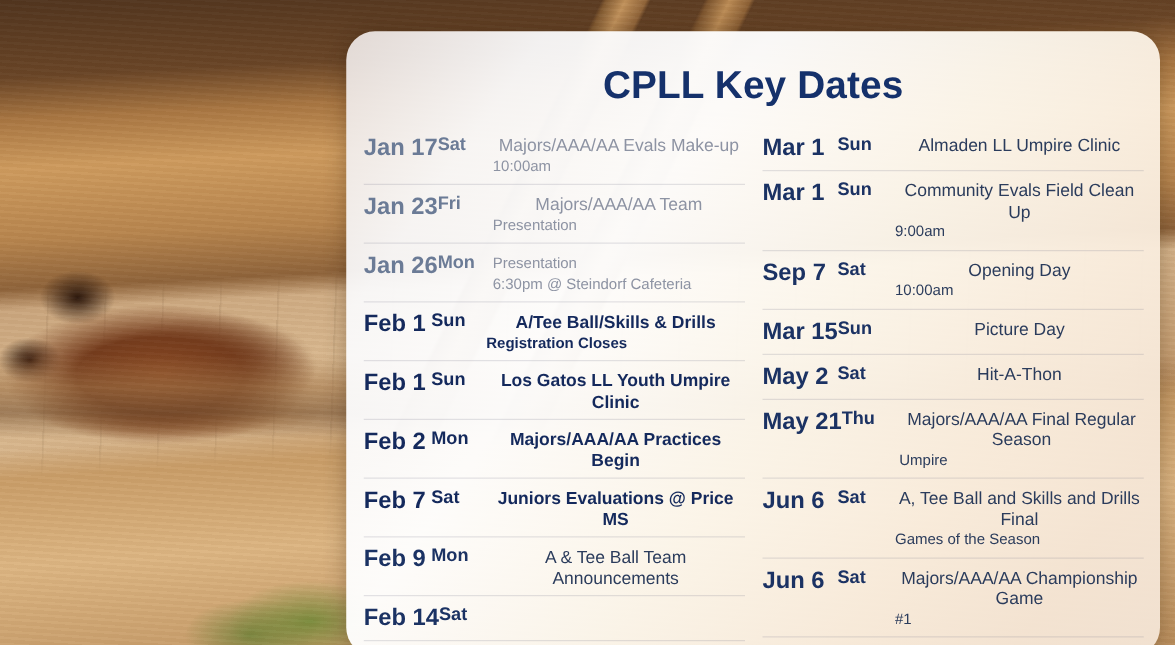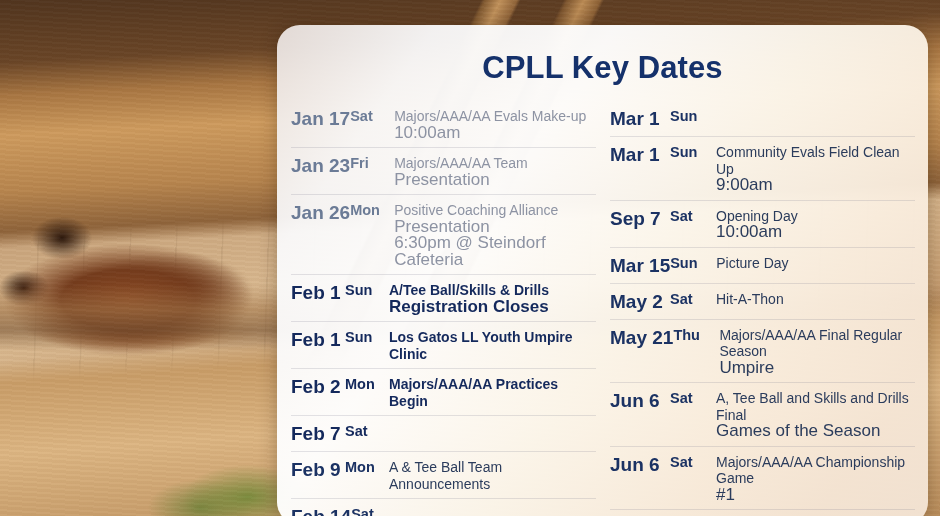--- a/index.html
+++ b/index.html
@@ -98,22 +98,22 @@
     font-weight:bold;
     white-space:nowrap;
   }
   .dow {
     flex:0 0 44px;
     font-size:14.5px;
     font-weight:bold;
     white-space:nowrap;
   }
   .desc { flex:1 1 auto; min-width:0; }
-  .desc .line1 { font-size:14px; line-height:16.5px; }
-  .desc .line2 { font-size:17px; line-height:16.5px; }
+  .desc .line1 { font-size:14px; line-height:16.5px;text-align:center; }
+  .desc .line2 { font-size:12px; line-height:16.5px; }
 
   
   .row.past .date, .row.past .dow { color:#6b7b96; }
   .row.past .desc .line1, .row.past .desc .line2 { color:#8d93a3; }
 
   .row.normal .date, .row.normal .dow { color:#1b3263; }
   .row.normal .desc .line1, .row.normal .desc .line2 { color:#2b3c5c; }
 
   .row.strong .date, .row.strong .dow { color:#14295c; }
   .row.strong .desc .line1, .row.strong .desc .line2 { color:#14295c; font-weight:bold; }
@@ -145,21 +145,20 @@
           <div class="dow">Fri</div>
           <div class="desc">
             <div class="line1">Majors/AAA/AA Team</div>
             <div class="line2">Presentation</div>
           </div>
         </div>
         <div class="row past">
           <div class="date">Jan 26</div>
           <div class="dow">Mon</div>
           <div class="desc">
-            <div class="line1">Positive Coaching Alliance</div>
             <div class="line2">Presentation</div>
             <div class="line2">6:30pm @ Steindorf Cafeteria</div>
           </div>
         </div>
         <div class="row strong">
           <div class="date">Feb 1</div>
           <div class="dow">Sun</div>
           <div class="desc">
             <div class="line1">A/Tee Ball/Skills &amp; Drills</div>
             <div class="line2">Registration Closes</div>
@@ -175,38 +174,44 @@
         <div class="row strong">
           <div class="date">Feb 2</div>
           <div class="dow">Mon</div>
           <div class="desc">
             <div class="line1">Majors/AAA/AA Practices Begin</div>
           </div>
         </div>
         <div class="row strong">
           <div class="date">Feb 7</div>
           <div class="dow">Sat</div>
+          <div class="desc">
+            <div class="line1">Juniors Evaluations @ Price MS</div>
+          </div>
         </div>
         <div class="row normal">
           <div class="date">Feb 9</div>
           <div class="dow">Mon</div>
           <div class="desc">
             <div class="line1">A &amp; Tee Ball Team Announcements</div>
           </div>
         </div>
         <div class="row normal">
           <div class="date">Feb 14</div>
           <div class="dow">Sat</div>
         </div>
         <div class="row normal"></div>
       </div>
     <div class="col rc" id="col-right">
         <div class="row normal">
           <div class="date">Mar 1</div>
           <div class="dow">Sun</div>
+          <div class="desc">
+            <div class="line1">Almaden LL Umpire Clinic</div>
+          </div>
         </div>
         <div class="row normal">
           <div class="date">Mar 1</div>
           <div class="dow">Sun</div>
           <div class="desc">
             <div class="line1">Community Evals Field Clean Up</div>
             <div class="line2">9:00am</div>
           </div>
         </div>
         <div class="row normal">

